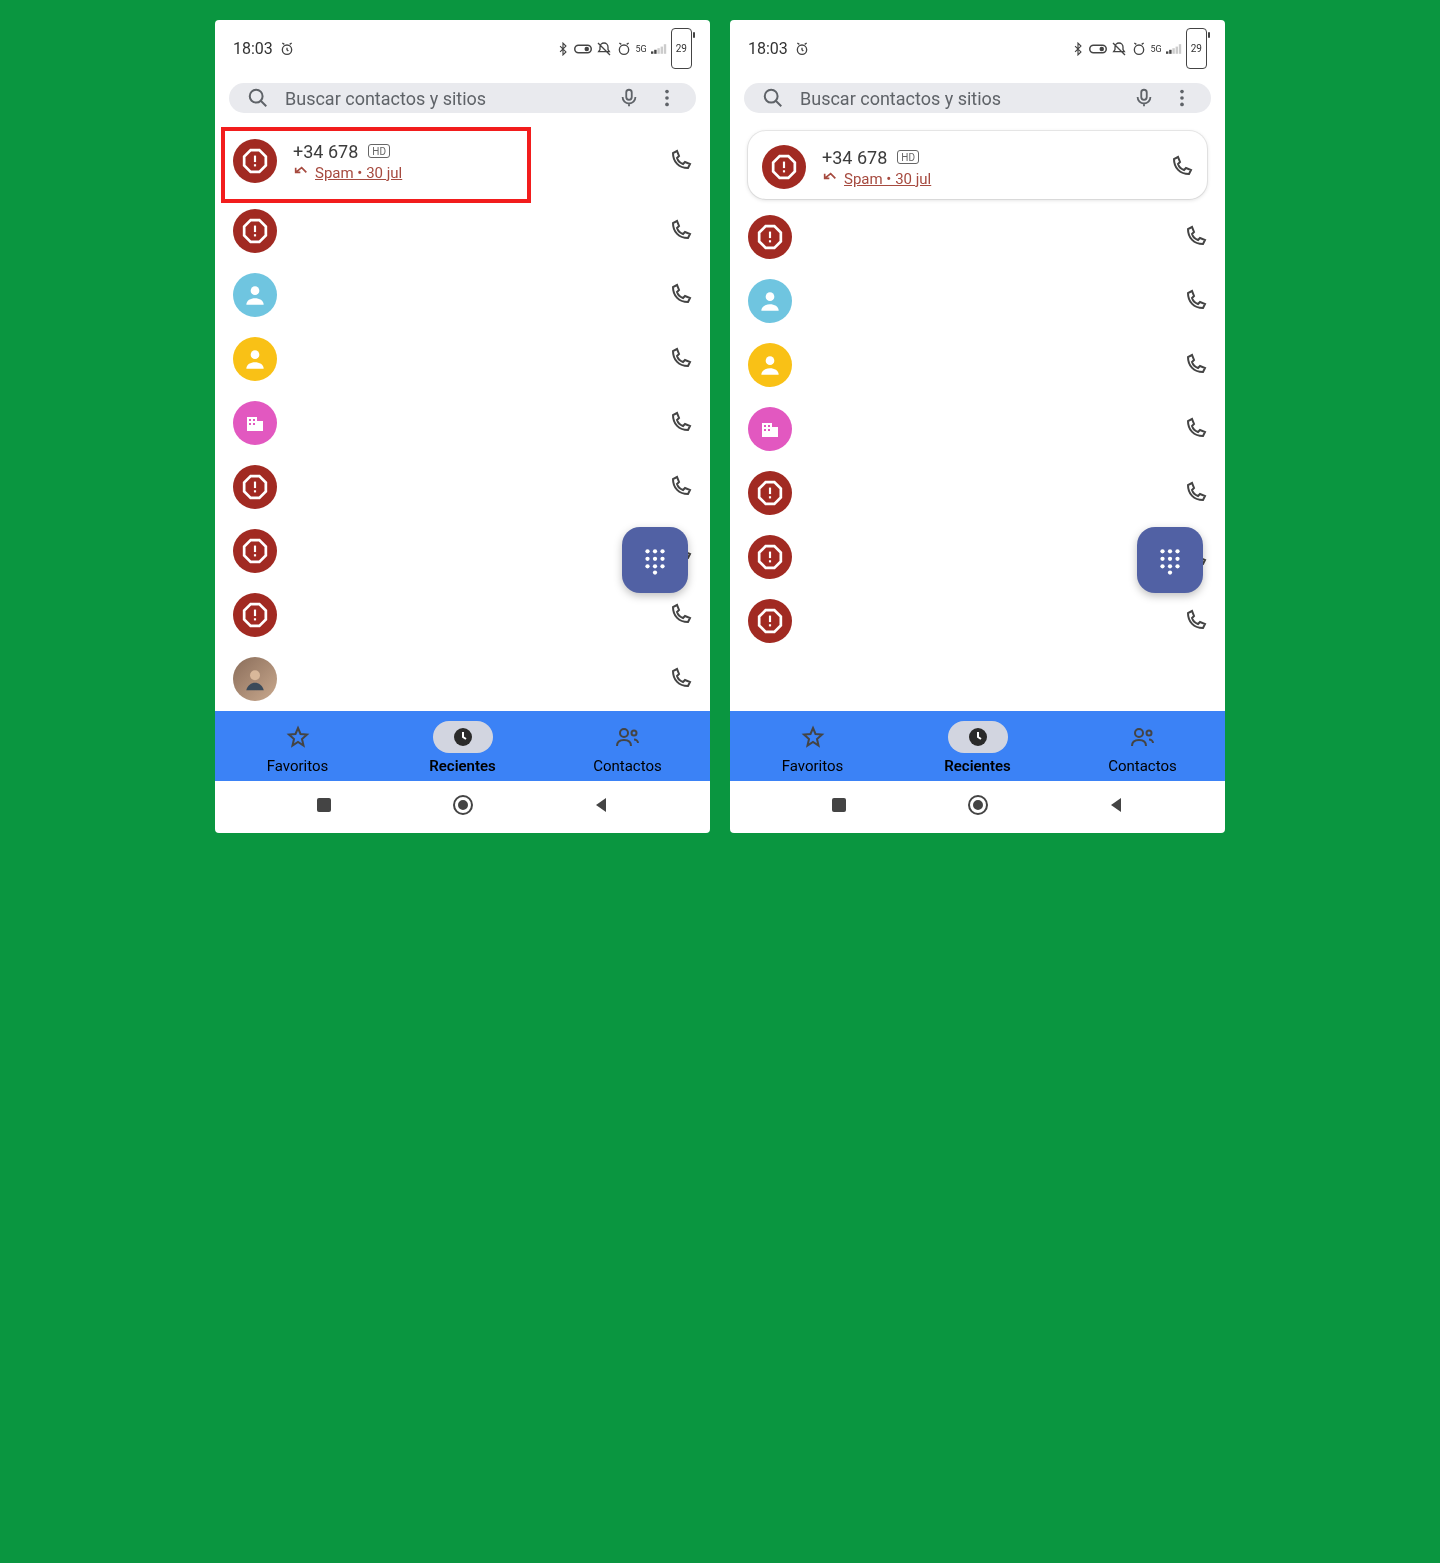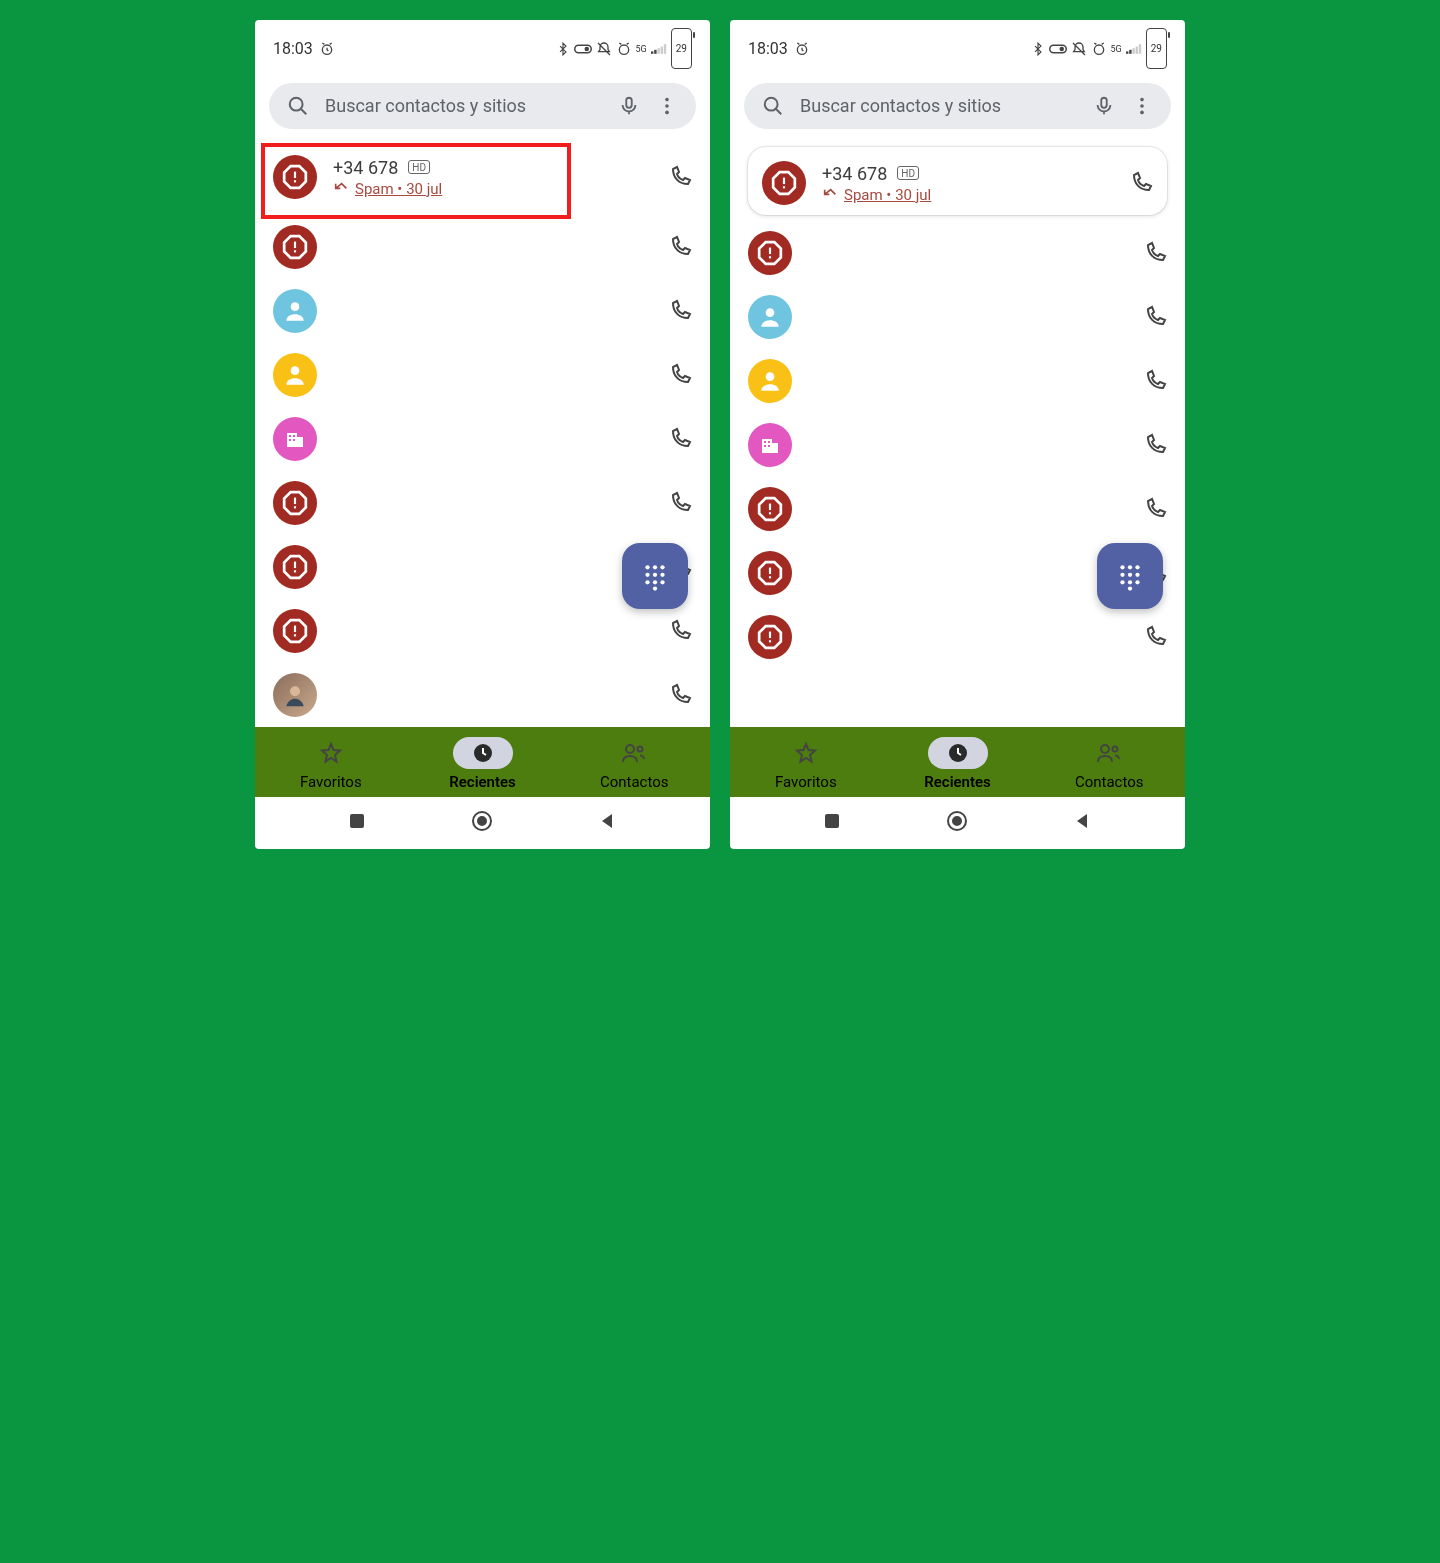--- a/index.html
+++ b/index.html
@@ -5,21 +5,21 @@
   * { box-sizing: border-box; margin: 0; padding: 0; }
   body {
     background: #0a9640;
     font-family: -apple-system, Roboto, sans-serif;
     display: flex;
     justify-content: center;
     padding: 20px 10px;
     gap: 20px;
   }
   .phone {
-    width: 455px;
+    width: 495px;
     background: #fff;
     border-radius: 4px;
     display: flex;
     flex-direction: column;
     position: relative;
     overflow: hidden;
   }
   .status-bar {
     display: flex;
     align-items: center;
@@ -28,22 +28,22 @@
     font-size: 16px;
     color: #333;
   }
   .status-left { display:flex; align-items:center; gap:6px;}
   .status-right { display:flex; align-items:center; gap:4px; font-size:14px;justify-content:flex-end;}
   .search-bar {
     margin: 10px 14px;
     background: #e9eaee;
     border-radius: 30px;
     display: flex;
-    align-items: flex-start;
-    padding: 12px 18px;
+    align-items: flex-end;
+    padding: 4px 18px;
     gap: 16px;
   }
   .search-bar .ph {
     flex: 1;
     color: #5f6368;
     font-size: 18px;
   }
   .list { flex:1; padding: 0 4px; position:relative;text-align:center;}
   .row {
     display:flex;
@@ -91,21 +91,21 @@
     display:flex;
     flex-direction:column;
     align-items:center;
     gap:6px;
     padding:14px 4px 16px;
     font-size:15px;
     color:#444;
   }
   .bottom-nav {
     display:flex;
-    background:#4d7c0f;
+    background:#3b82f6;
     padding: 10px 0 6px;
   }
   .nav-item {
     flex:1;
     display:flex;
     flex-direction:column;
     align-items:center;
     gap:4px;
     font-size:15px;
   }

